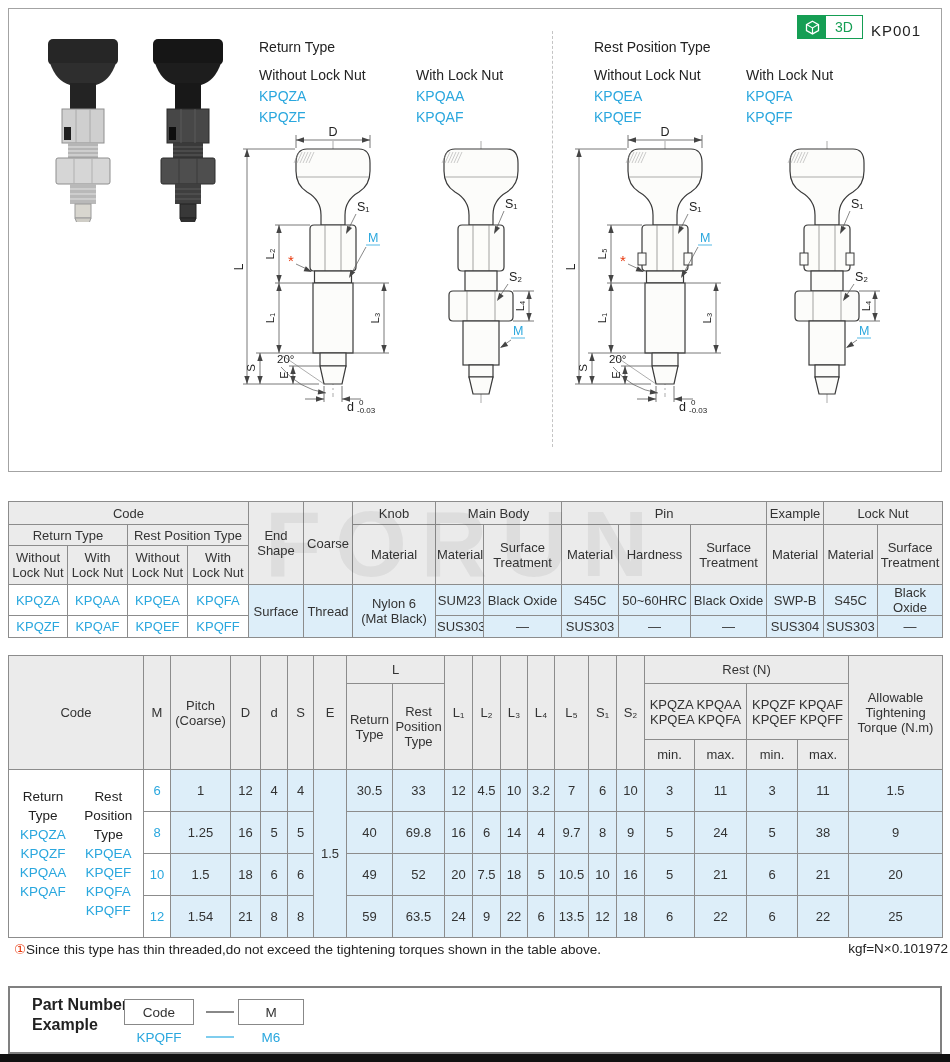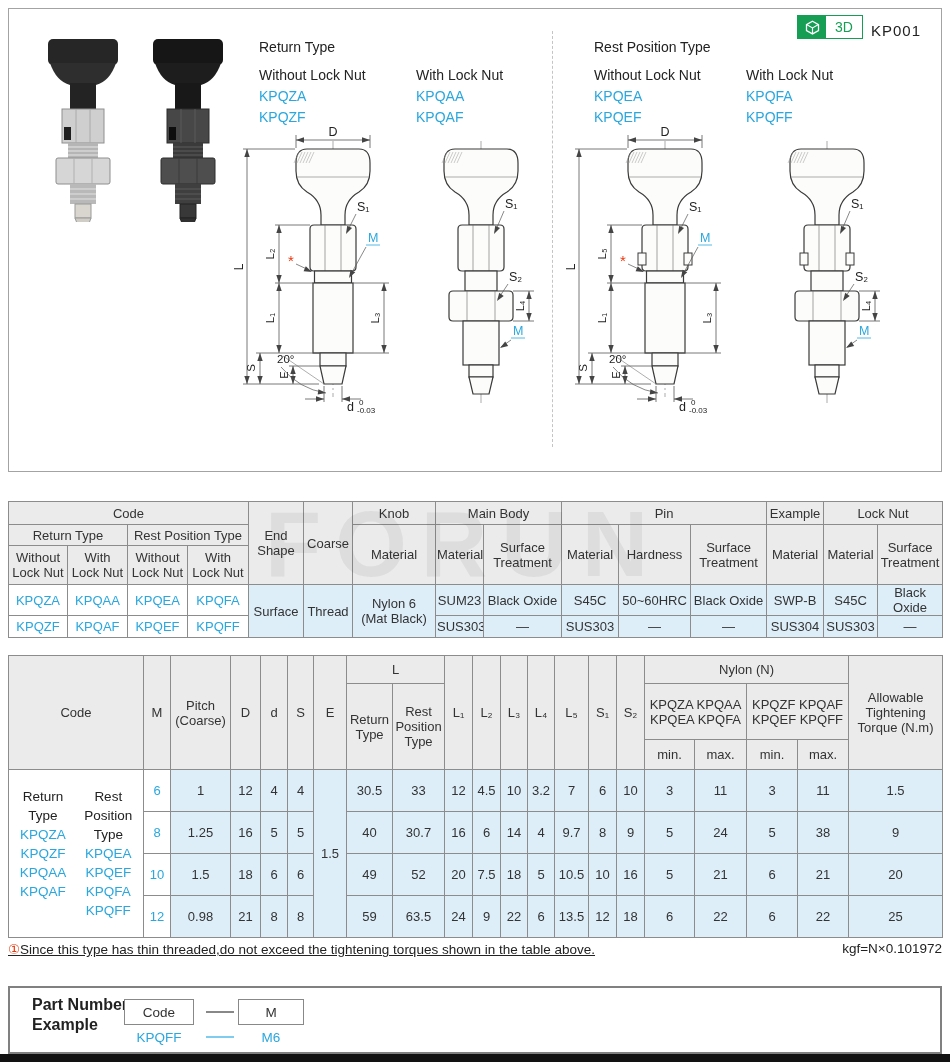--- a/index.html
+++ b/index.html
@@ -38,21 +38,21 @@
   .dim tr.h1{height:28px;}.dim tr.h2{height:56px;}.dim tr.h3{height:30px;}
   .dim tr.dr{height:42px;}
   .mcell{background:#fff;color:#2aa7de;}
   .codecell{background:#fff;vertical-align:middle;}
   .codecell .wrap{display:flex;justify-content:center;gap:18px;}
   .cg{text-align:center;font-size:13.5px;line-height:19px;}
   .cg-t{color:#222;}
   .watermark{position:absolute;left:265px;top:492px;font-size:92px;font-weight:bold;
              letter-spacing:14px;color:rgba(40,40,40,0.07);z-index:5;pointer-events:none;}
   
-  .note-line{position:absolute;left:8px;top:941px;width:934px;font-size:13.5px;color:#222;text-decoration:underline;}
+  .note-line{position:absolute;left:14px;top:941px;width:934px;font-size:13.5px;color:#222;}
   .note-ico{color:#e8380d;}
   .kgf{position:absolute;right:0;top:0;font-size:13.5px;color:#222;}
   .pn-box{position:absolute;left:8px;top:986px;width:930px;height:64px;border:2px solid #808080;}
   .pn-title{position:absolute;left:22px;top:7px;font-size:16px;font-weight:bold;color:#222;line-height:20px;}
   .pn-cell{position:absolute;top:11px;height:26px;border:1px solid #888;box-sizing:border-box;
            display:flex;align-items:center;justify-content:center;font-size:13.5px;background:#fff;}
   .pn-dash{position:absolute;border-top:2px solid #888;}
   .pn-val{position:absolute;top:42px;font-size:13.5px;color:#2aa7de;text-align:center;}
   .bottom-bar{position:absolute;left:0;top:1054px;width:950px;height:8px;background:#121212;}
   svg text{font-family:"Liberation Sans","DejaVu Sans",sans-serif;}
@@ -516,21 +516,21 @@
     <th class="hd" rowspan="3">S</th>
     <th class="hd" rowspan="3">E</th>
     <th class="hd" colspan="2">L</th>
     <th class="hd" rowspan="3">L₁</th>
     <th class="hd" rowspan="3">L₂</th>
     <th class="hd" rowspan="3">L₃</th>
     <th class="hd" rowspan="3">L₄</th>
     <th class="hd" rowspan="3">L₅</th>
     <th class="hd" rowspan="3">S₁</th>
     <th class="hd" rowspan="3">S₂</th>
-    <th class="hd" colspan="4">Nylon (N)</th>
+    <th class="hd" colspan="4">Rest (N)</th>
     <th class="hd pre" rowspan="3">Allowable
 Tightening
 Torque (N.m)</th>
   </tr>
   <tr class="h2">
     <th class="hd pre" rowspan="2">Return
 Type</th>
     <th class="hd pre" rowspan="2">Rest
 Position
 Type</th>
@@ -590,21 +590,21 @@
         <td class="bl">11</td>
         <td class="bl">1.5</td>
       </tr>
       <tr class="dr">
         <td class="mcell">8</td>
         <td class="bl">1.25</td>
         <td class="bl">16</td>
         <td class="bl">5</td>
         <td class="bl">5</td>
         <td class="bl">40</td>
-        <td class="bl">30.7</td>
+        <td class="bl">69.8</td>
         <td class="bl">16</td>
         <td class="bl">6</td>
         <td class="bl">14</td>
         <td class="bl">4</td>
         <td class="bl">9.7</td>
         <td class="bl">8</td>
         <td class="bl">9</td>
         <td class="bl">5</td>
         <td class="bl">24</td>
         <td class="bl">5</td>
@@ -627,21 +627,21 @@
         <td class="bl">10</td>
         <td class="bl">16</td>
         <td class="bl">5</td>
         <td class="bl">21</td>
         <td class="bl">6</td>
         <td class="bl">21</td>
         <td class="bl">20</td>
       </tr>
       <tr class="dr">
         <td class="mcell">12</td>
-        <td class="bl">0.98</td>
+        <td class="bl">1.54</td>
         <td class="bl">21</td>
         <td class="bl">8</td>
         <td class="bl">8</td>
         <td class="bl">59</td>
         <td class="bl">63.5</td>
         <td class="bl">24</td>
         <td class="bl">9</td>
         <td class="bl">22</td>
         <td class="bl">6</td>
         <td class="bl">13.5</td>

